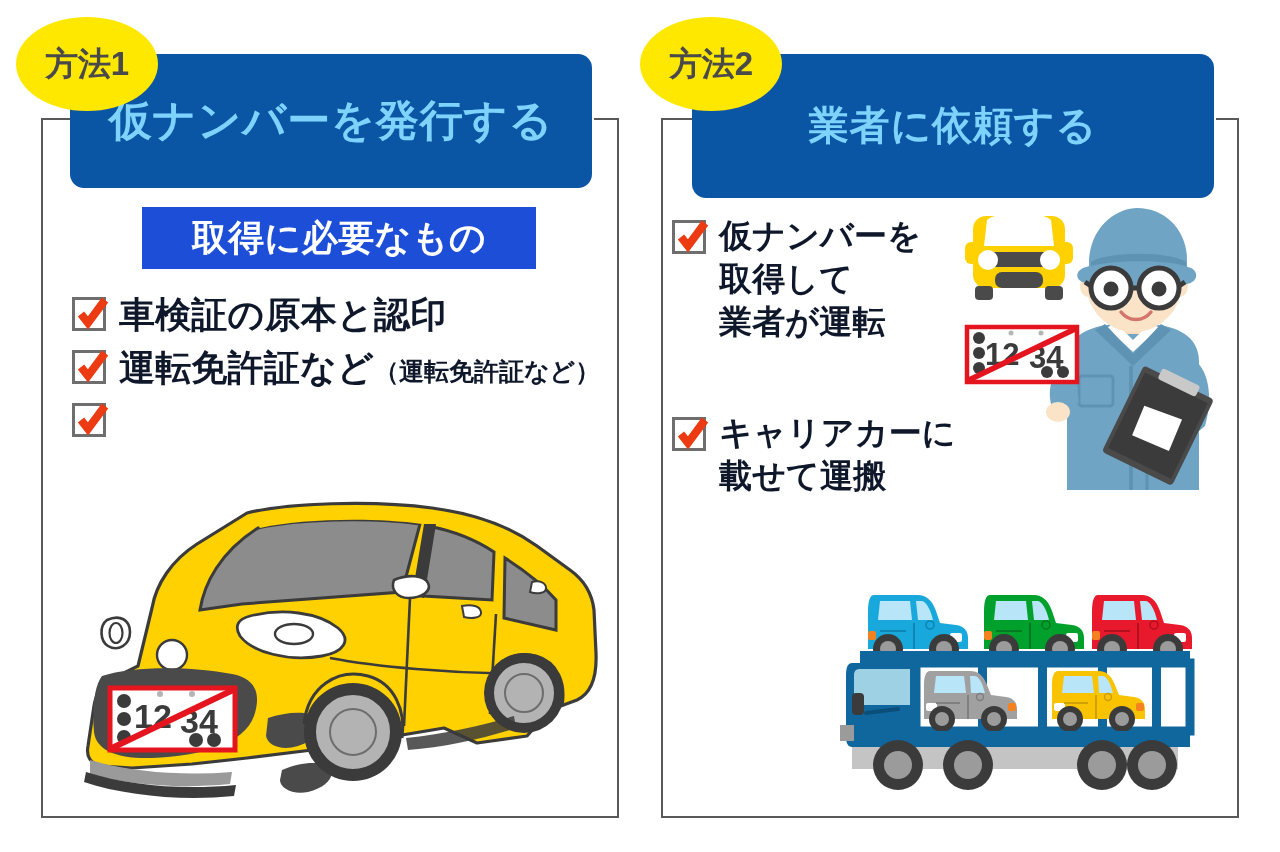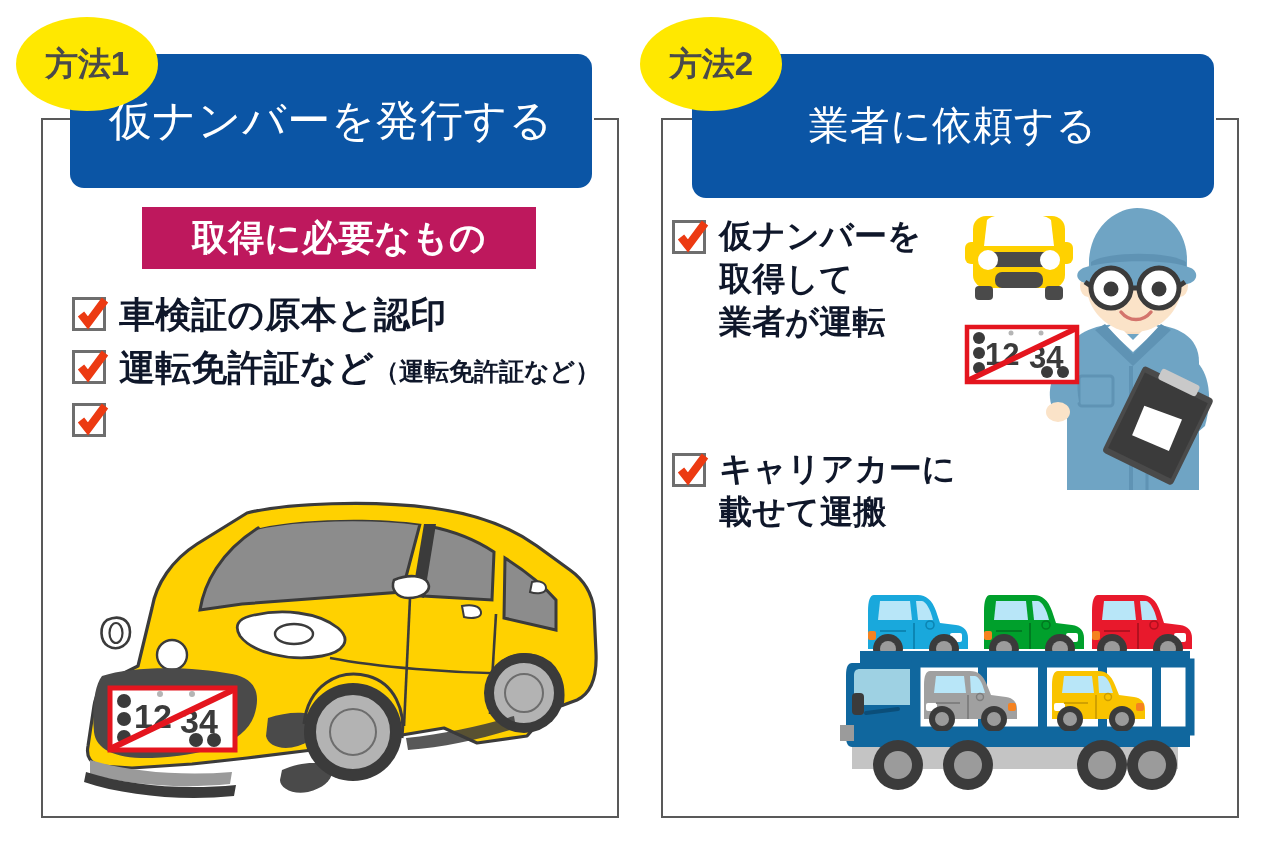--- a/index.html
+++ b/index.html
@@ -38,22 +38,22 @@
   }
 
   
   .header-tab {
     position: absolute;
     background: #0b55a5;
     border-radius: 14px;
     display: flex;
     align-items: center;
     justify-content: center;
-    color: #ffffff;
-    font-weight: 400;
+    color: #7dd3fc;
+    font-weight: 700;
     letter-spacing: 0.02em;
     text-align: center;
   }
   #header-tab-1 {
     left: 70px; top: 54px; width: 522px; height: 134px;
     font-size: 43px;
   }
   #header-tab-2 {
     left: 692px; top: 54px; width: 522px; height: 144px;
     font-size: 40px;
@@ -81,21 +81,21 @@
     line-height: 1;
     letter-spacing: -0.01em;
     transform: translateY(-1px);
   }
 
   
   #red-banner {
     position: absolute;
     left: 142px; top: 207px;
     width: 394px; height: 62px;
-    background: #be185d;
+    background: #1d4ed8;
     display: flex;
     align-items: center;
     justify-content: center;
   }
   #red-banner .banner-text {
     color: #ffffff;
     font-weight: 700;
     font-size: 36px;
     line-height: 1;
     letter-spacing: 0.01em;
@@ -131,21 +131,21 @@
     font-size: 36px;
     line-height: 1.28;
     color: #0f172a;
     letter-spacing: 0.005em;
   }
   .check-label .sub {
     font-size: 25px;
     letter-spacing: 0;
   }
   #checklist-2 .check-label { font-size: 33px; line-height: 1.30; }
-  #check-item-r2 { margin-top: 104px; }
+  #check-item-r2 { margin-top: 68px; }
 
   
   .illus { position: absolute; }
   #illus-sedan   { left: 72px;  top: 488px; width: 540px; height: 320px; }
   #illus-worker  { left: 955px; top: 190px; width: 290px; height: 300px; }
   #illus-carrier { left: 840px; top: 575px; width: 400px; height: 225px; }
 </style>
 </head>
 <body>
 

